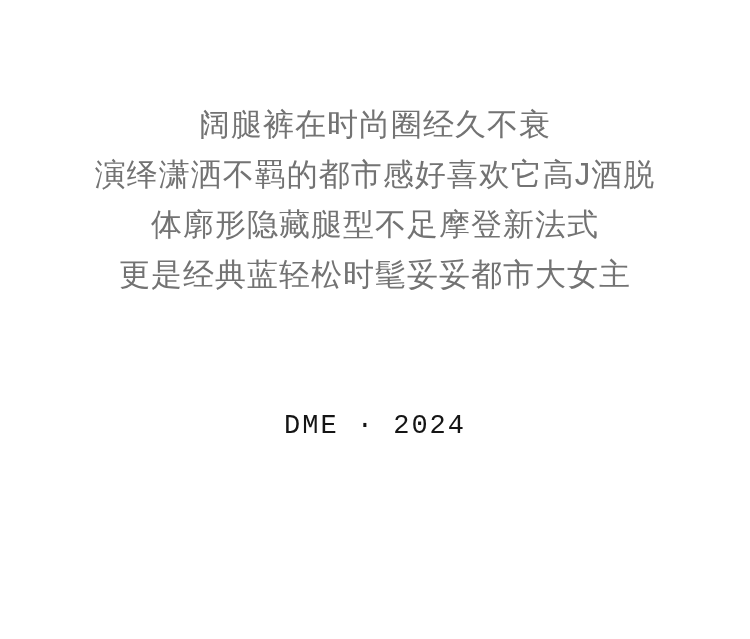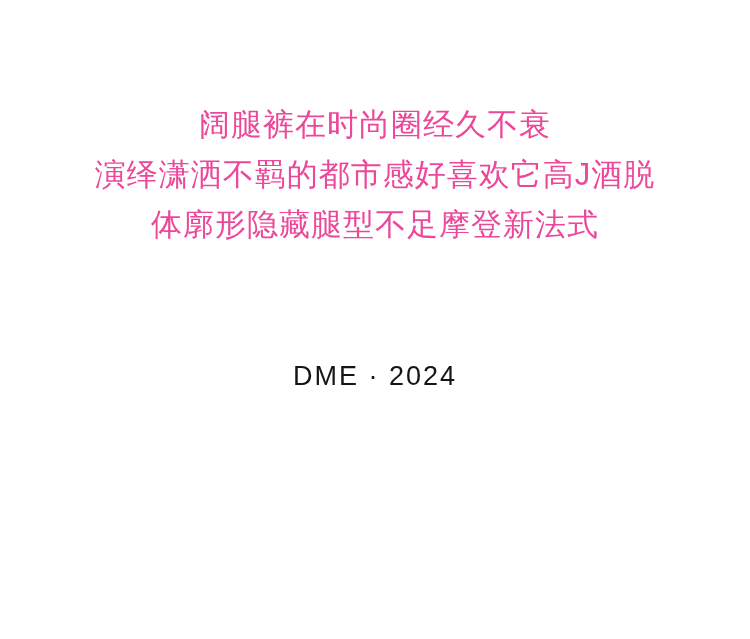--- a/index.html
+++ b/index.html
@@ -21,36 +21,37 @@
     text-align: center;
   }
   .poster-line {
     margin: 0;
     height: 50px;
     line-height: 50px;
     font-family: "Liberation Sans", "DejaVu Sans", sans-serif;
     font-weight: 300;
     font-size: 31px;
     letter-spacing: 1px;
-    color: #ec4899;
+    color: #737373;
     white-space: nowrap;
   }
   .brand-year {
     margin: 110px 0 0 0;
     height: 32px;
     line-height: 32px;
-    font-family: Liberation Sans, sans-serif;
+    font-family: Liberation Mono, monospace;
     font-weight: 400;
     font-size: 27px;
     letter-spacing: 2px;
     color: #151515;
     white-space: nowrap;
   }
 </style>
 </head>
 <body>
 
 <div class="poster">
   <p class="poster-line">阔腿裤在时尚圈经久不衰</p>
   <p class="poster-line">演绎潇洒不羁的都市感好喜欢它高J酒脱</p>
   <p class="poster-line">体廓形隐藏腿型不足摩登新法式</p>
+  <p class="poster-line">更是经典蓝轻松时髦妥妥都市大女主</p>
   <p class="brand-year">DME · 2024</p>
 </div>
 
 </body></html>

